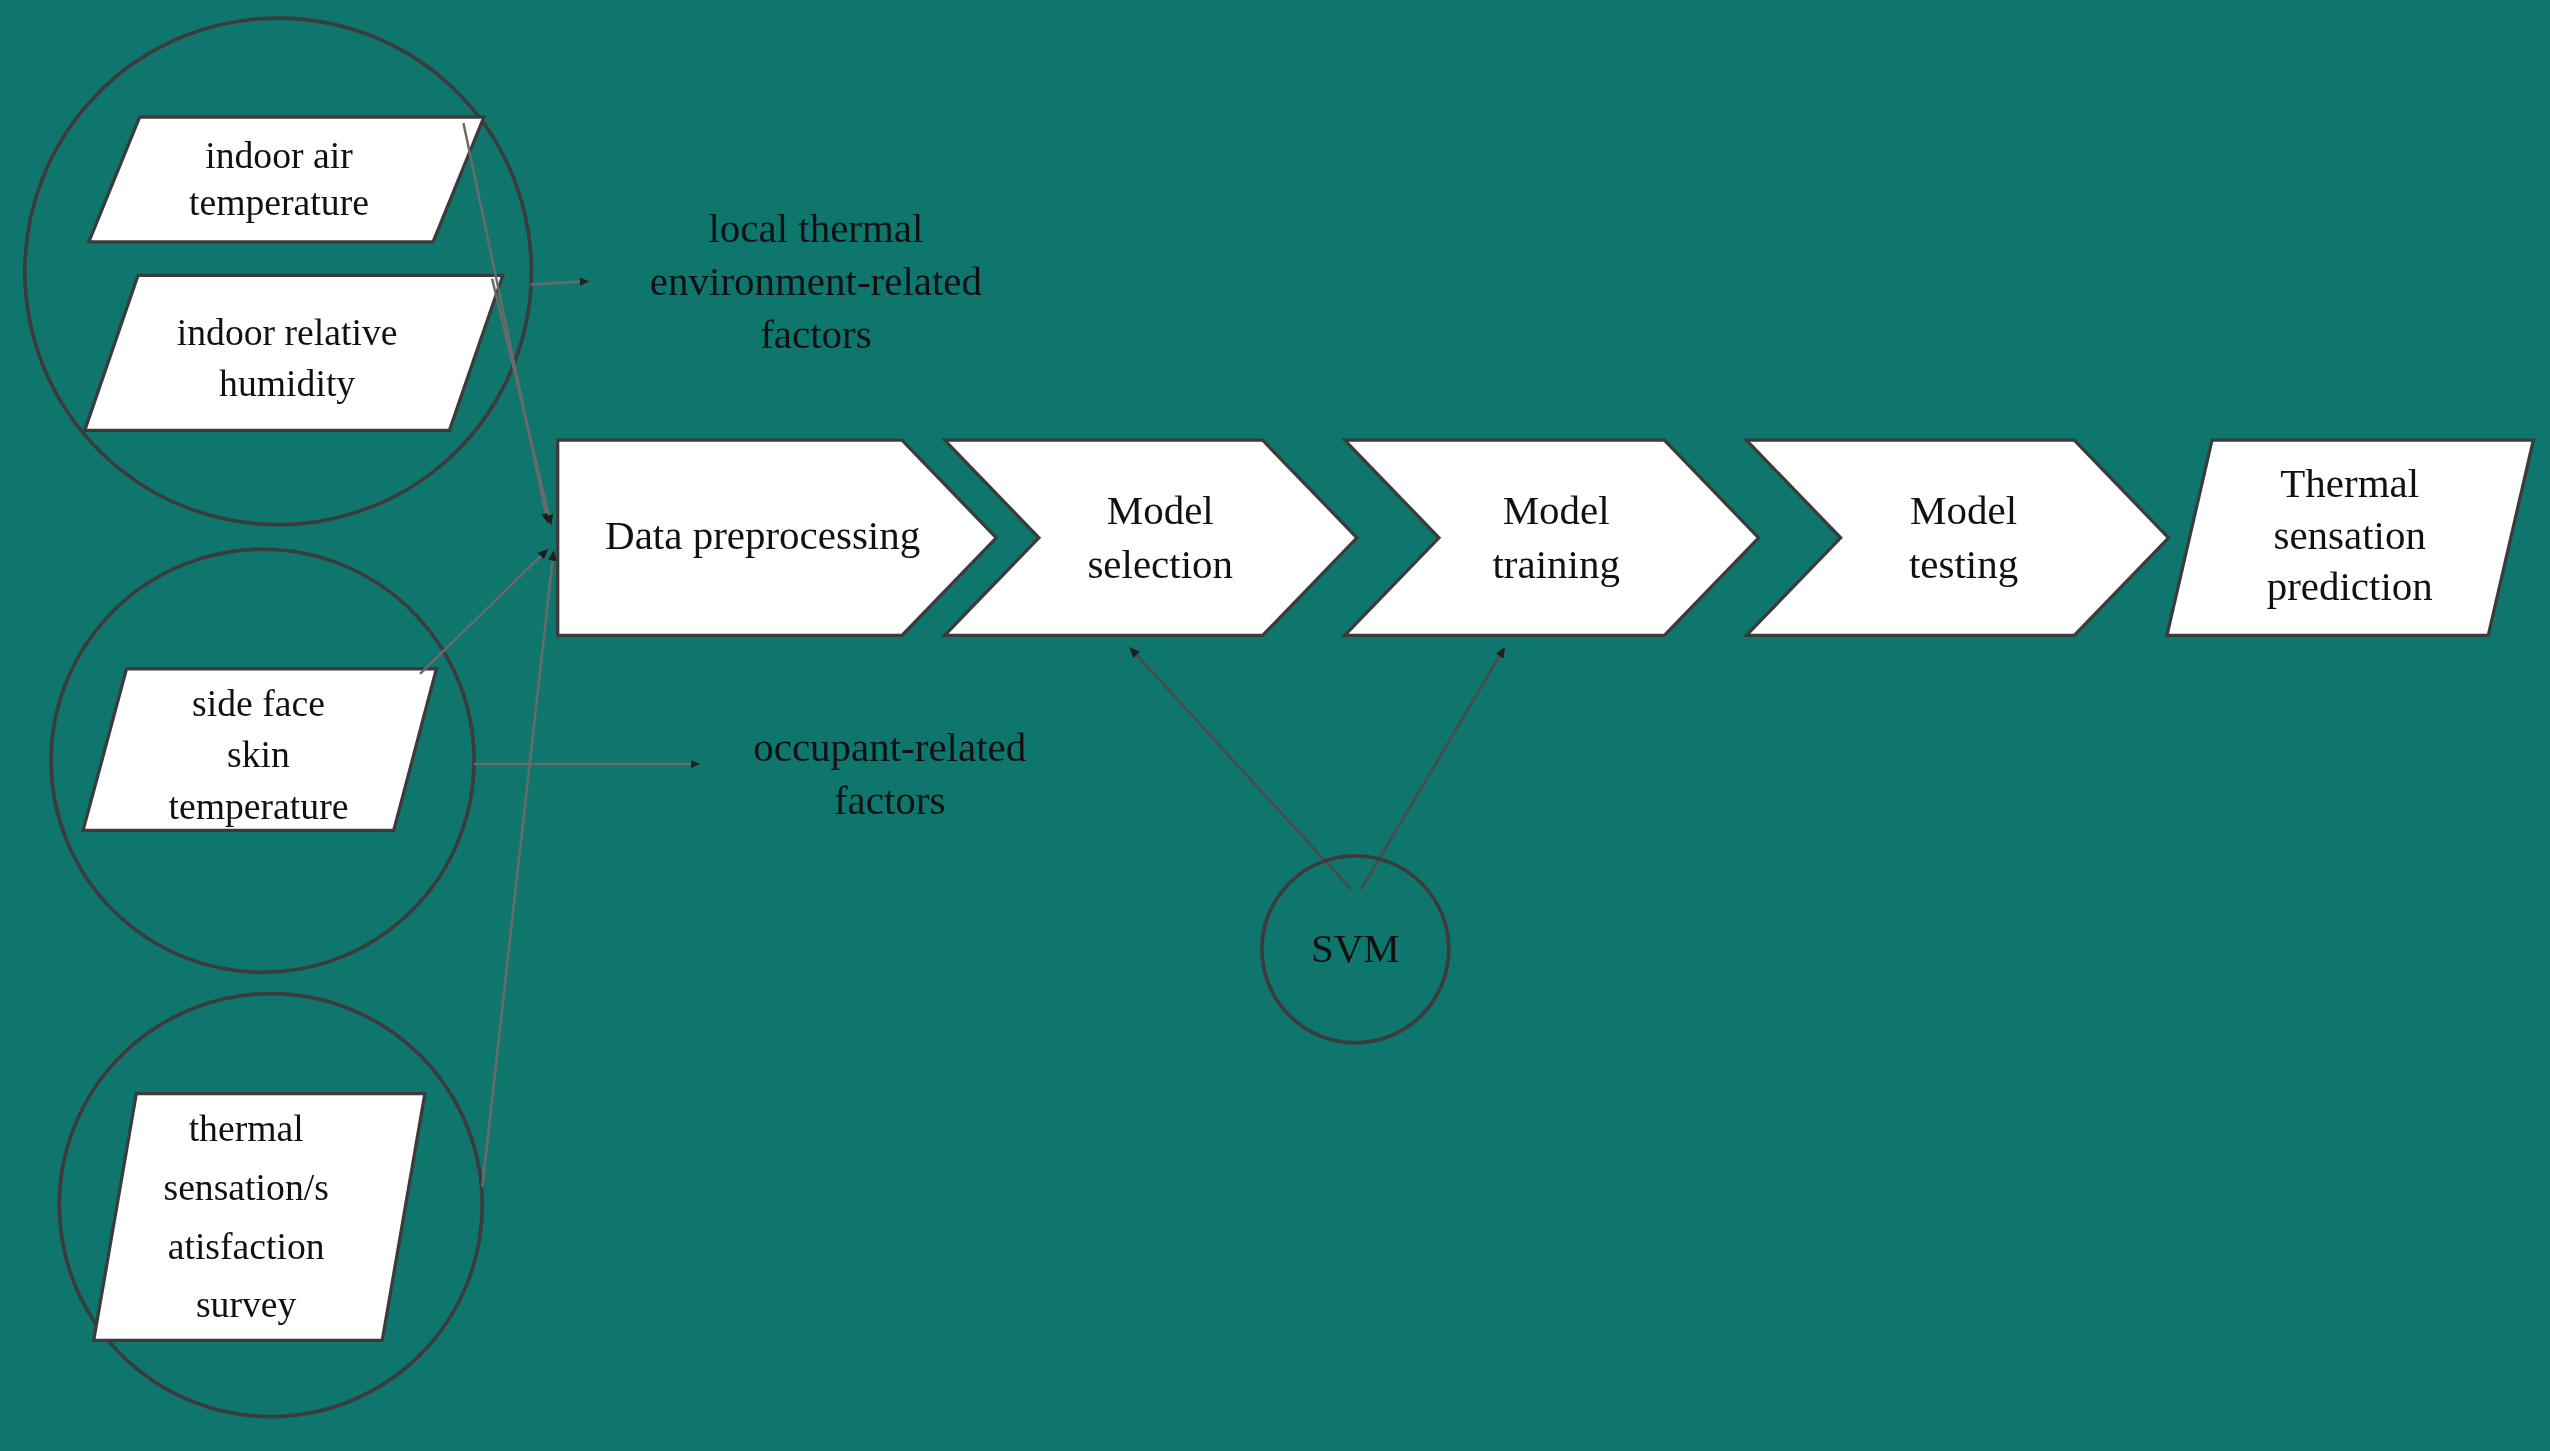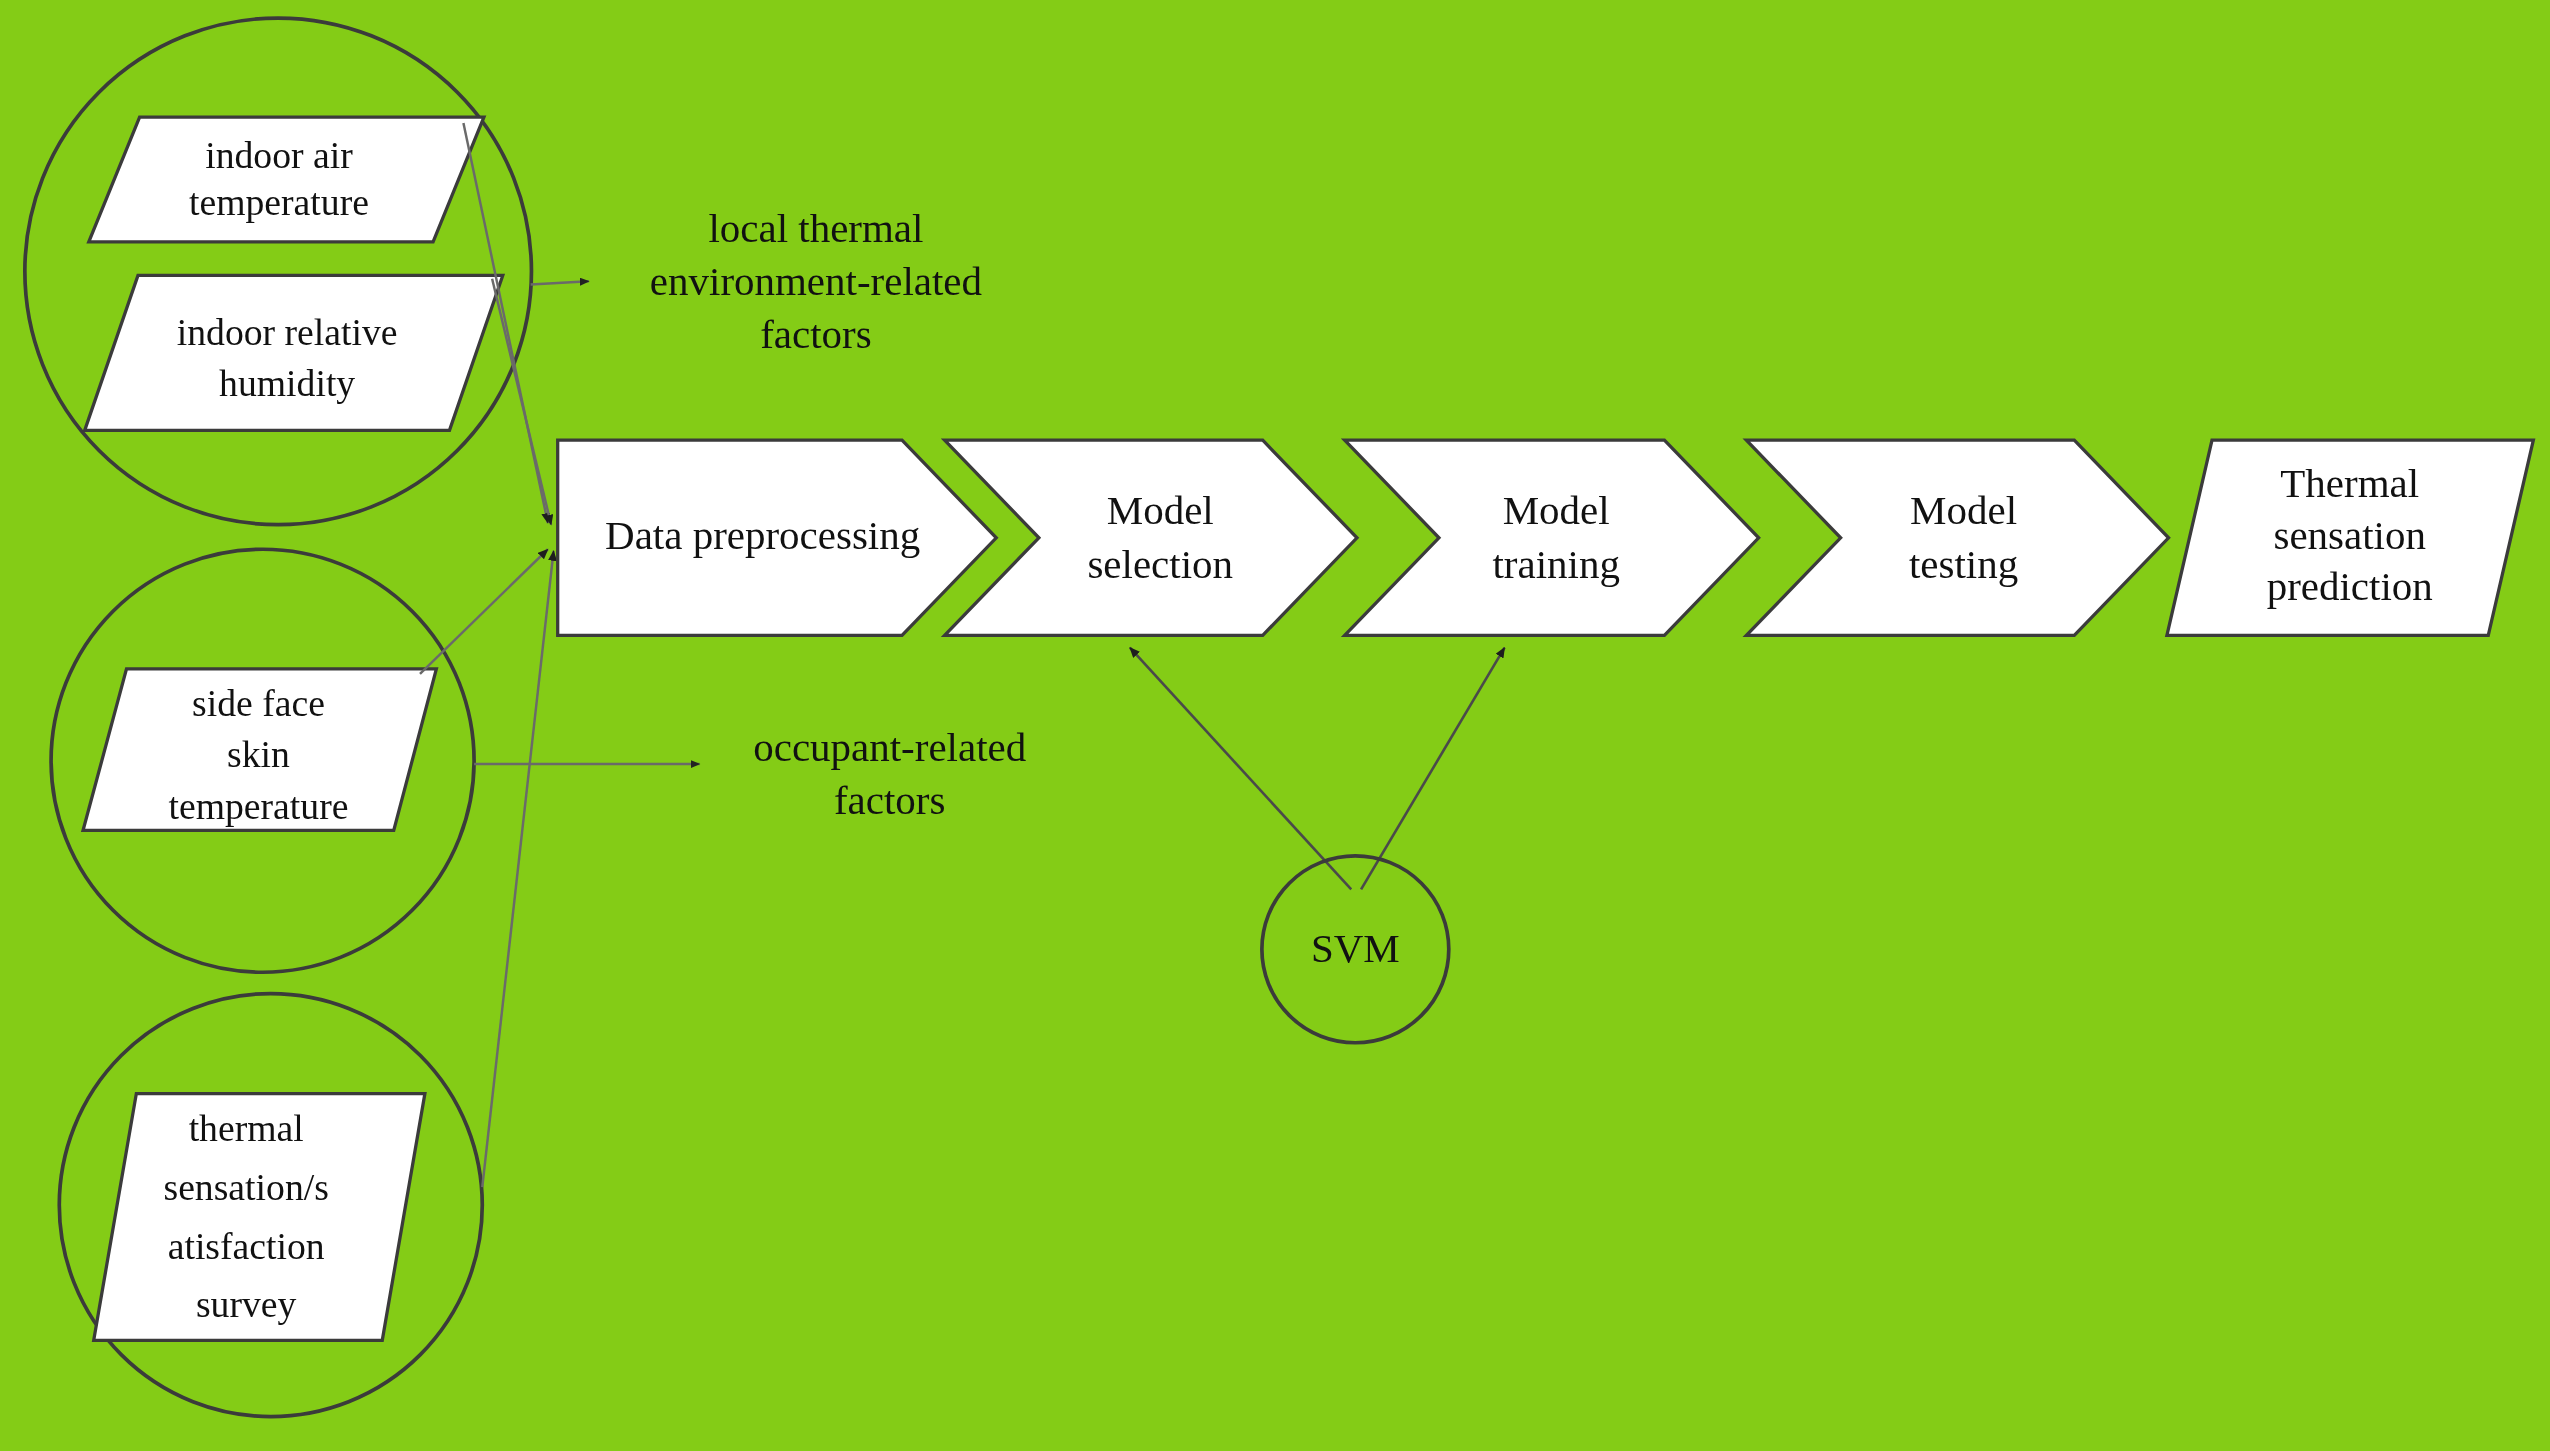--- a/index.html
+++ b/index.html
@@ -7,21 +7,21 @@
     padding: 0;
     background: #ffffff;
   }
   body {
     font-family: "Liberation Serif", "DejaVu Serif", serif;
   }
   #diagram-root {
     position: relative;
     width: 2550px;
     height: 1451px;
-    background: #84cc16;
+    background: #0f766e;
     overflow: hidden;
   }
   svg#flow {
     display: block;
     width: 2550px;
     height: 1451px;
   }
   .stroke-shape {
     fill: #ffffff;
     stroke: #3b3b3b;

